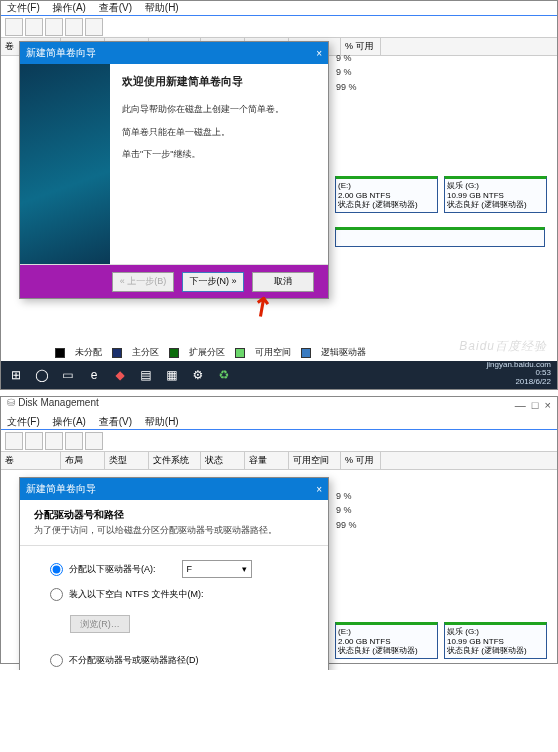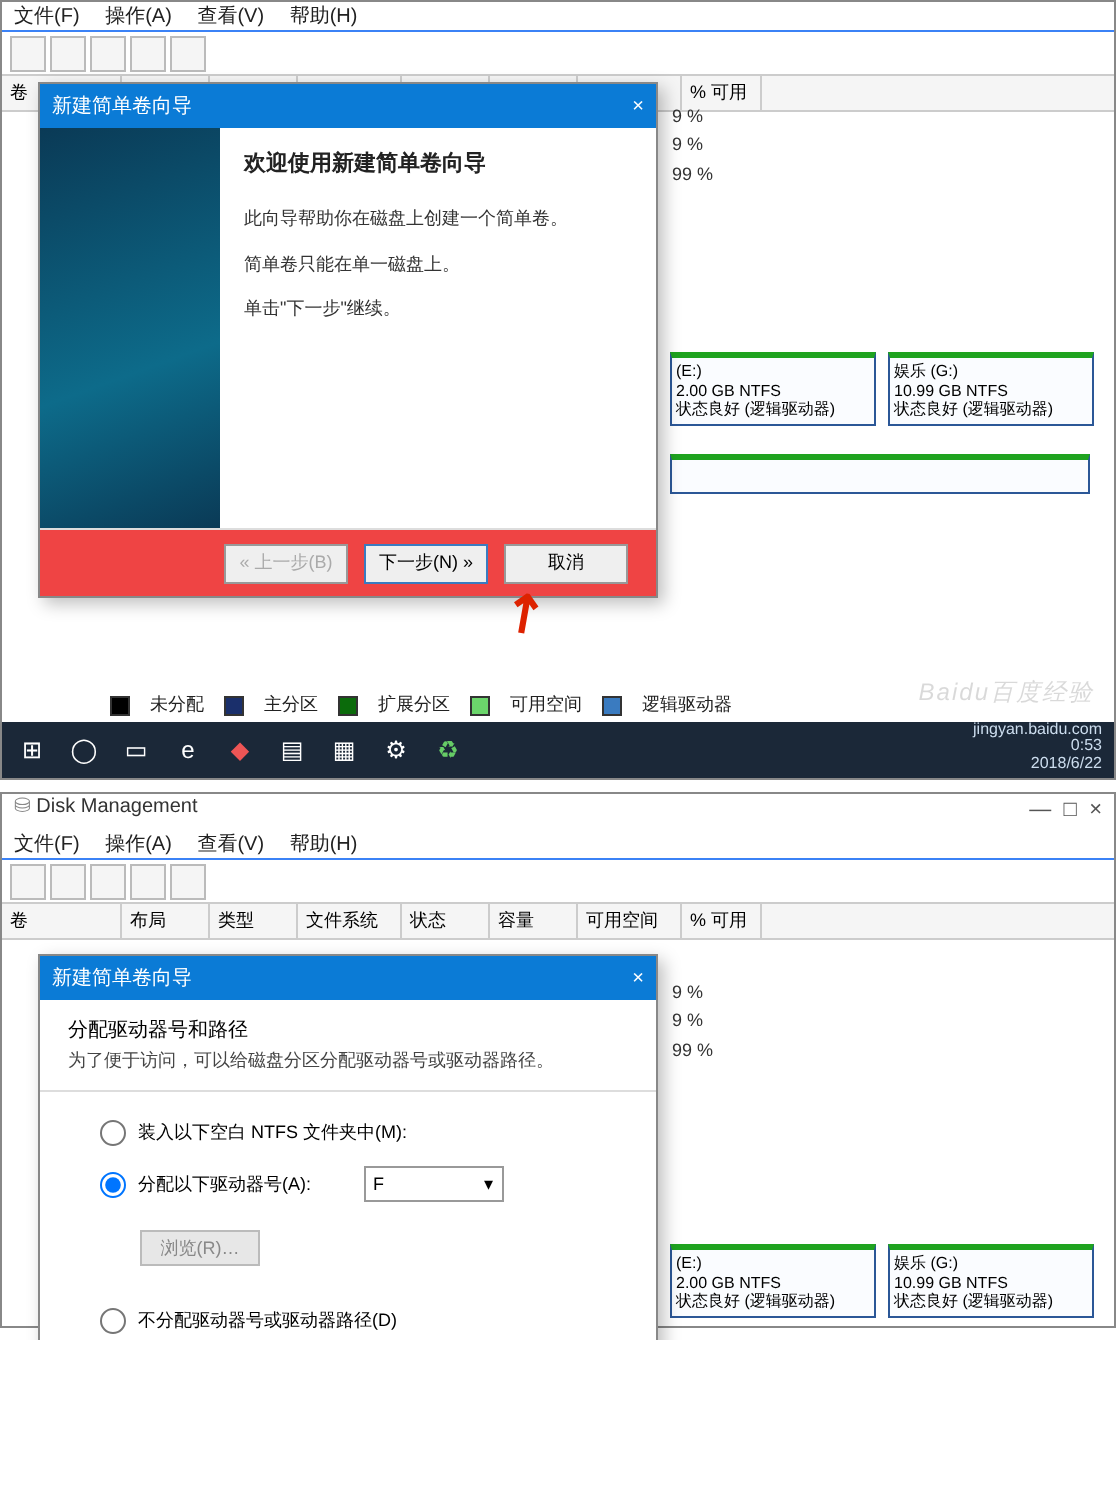--- a/index.html
+++ b/index.html
@@ -24,21 +24,21 @@
 .wizard-content { flex: 1; padding: 10px 12px; font-size: 10px; color: #222; }
 .wizard-content h3 { font-size: 11px; font-weight: bold; margin-bottom: 14px; }
 .wizard-content p { font-size: 9px; margin-bottom: 10px; line-height: 1.4; color: #333; }
 .wizard-header-inner { padding: 8px 14px; font-size: 10px; border-bottom: 1px solid #ddd; }
 .wizard-header-inner .sub { font-size: 9px; color: #444; margin-top: 2px; }
 .wizard-form { padding: 14px 20px 10px 30px; font-size: 9px; }
 .radio-row { margin-bottom: 10px; display: flex; align-items: center; gap: 6px; }
 .radio-row input[type=radio] { vertical-align: middle; }
 .drive-select { width: 70px; height: 18px; border: 1px solid #999; background: #fff; font-size: 9px; padding: 0 4px; margin-left: 20px; display: inline-flex; align-items: center; justify-content: space-between; }
 .browse-btn { width: 60px; height: 18px; background: #e7e7e7; border: 1px solid #bbb; font-size: 9px; margin-left: 20px; display: inline-flex; align-items: center; justify-content: center; color: #888; margin-top: 4px; }
-.wizard-buttons { height: 34px; border-top: 1px solid #ddd; display: flex; align-items: center; justify-content: flex-end; gap: 8px; padding-right: 14px; background: #ef4444; }
+.wizard-buttons { height: 34px; border-top: 1px solid #ddd; display: flex; align-items: center; justify-content: flex-end; gap: 8px; padding-right: 14px; background: #a21caf; }
 .wiz-btn { min-width: 62px; height: 20px; border: 1px solid #999; background: #efefef; font-size: 9px; display: inline-flex; align-items: center; justify-content: center; cursor: pointer; }
 .wiz-btn.default { border: 1px solid #3a7bc0; }
 .arrow { position: absolute; color: #d20; font-size: 26px; font-weight: bold; pointer-events: none; }
 .legend { position: absolute; bottom: 30px; left: 6px; font-size: 9px; color: #222; display: flex; gap: 10px; align-items: center; margin-left: 48px; }
 .legend .sw { width: 10px; height: 10px; display: inline-block; border: 1px solid #333; }
 .taskbar { position: absolute; bottom: 0; left: 0; right: 0; height: 28px; background: #1b2838; display: flex; align-items: center; padding: 0 4px; gap: 4px; }
 .taskbar .ticon { width: 22px; height: 22px; display: flex; align-items: center; justify-content: center; color: #fff; font-size: 12px; }
 .watermark { position: absolute; right: 10px; bottom: 34px; font-size: 12px; color: rgba(0,0,0,0.15); font-style: italic; letter-spacing: 1px; }
 .clock { position: absolute; right: 6px; bottom: 2px; color: #cde; font-size: 8px; text-align: right; line-height: 1.1; }
 .logo386 { position: absolute; right: 4px; bottom: 2px; font-size: 16px; font-weight: bold; }
@@ -211,36 +211,36 @@
     </div>
   </div>
   <div style="position:absolute; left:332px; top:276px; width:210px; height:20px;" class="partition green"></div>
 
   <div class="wizard" style="top:80px">
     <div class="wizard-title">
       <span>新建简单卷向导</span>
       <span>×</span>
     </div>
     <div class="wizard-header-inner">
-      <div style="font-weight:normal">分配驱动器号和路径</div>
+      <div style="font-weight:bold">分配驱动器号和路径</div>
       <div class="sub">为了便于访问，可以给磁盘分区分配驱动器号或驱动器路径。</div>
     </div>
     <div class="wizard-form">
-      <div class="radio-row">
-        <input type="radio" style="">
-        <span>装入以下空白 NTFS 文件夹中(M):</span>
-      </div>
       <div class="radio-row">
         <input type="radio" checked="" style="">
         <span>分配以下驱动器号(A):</span>
         <span class="drive-select">
             <span>F</span>
             <span>▾</span>
           </span>
       </div>
+      <div class="radio-row">
+        <input type="radio" style="">
+        <span>装入以下空白 NTFS 文件夹中(M):</span>
+      </div>
       <div class="browse-btn">浏览(R)…</div>
       <div class="radio-row" style="margin-top:21px">
         <input type="radio" style="">
         <span>不分配驱动器号或驱动器路径(D)</span>
       </div>
     </div>
     <div class="wizard-buttons">
       <span class="wiz-btn">« 上一步(B)</span>
       <span class="wiz-btn default">下一步(N) »</span>
       <span class="wiz-btn">取消</span>

